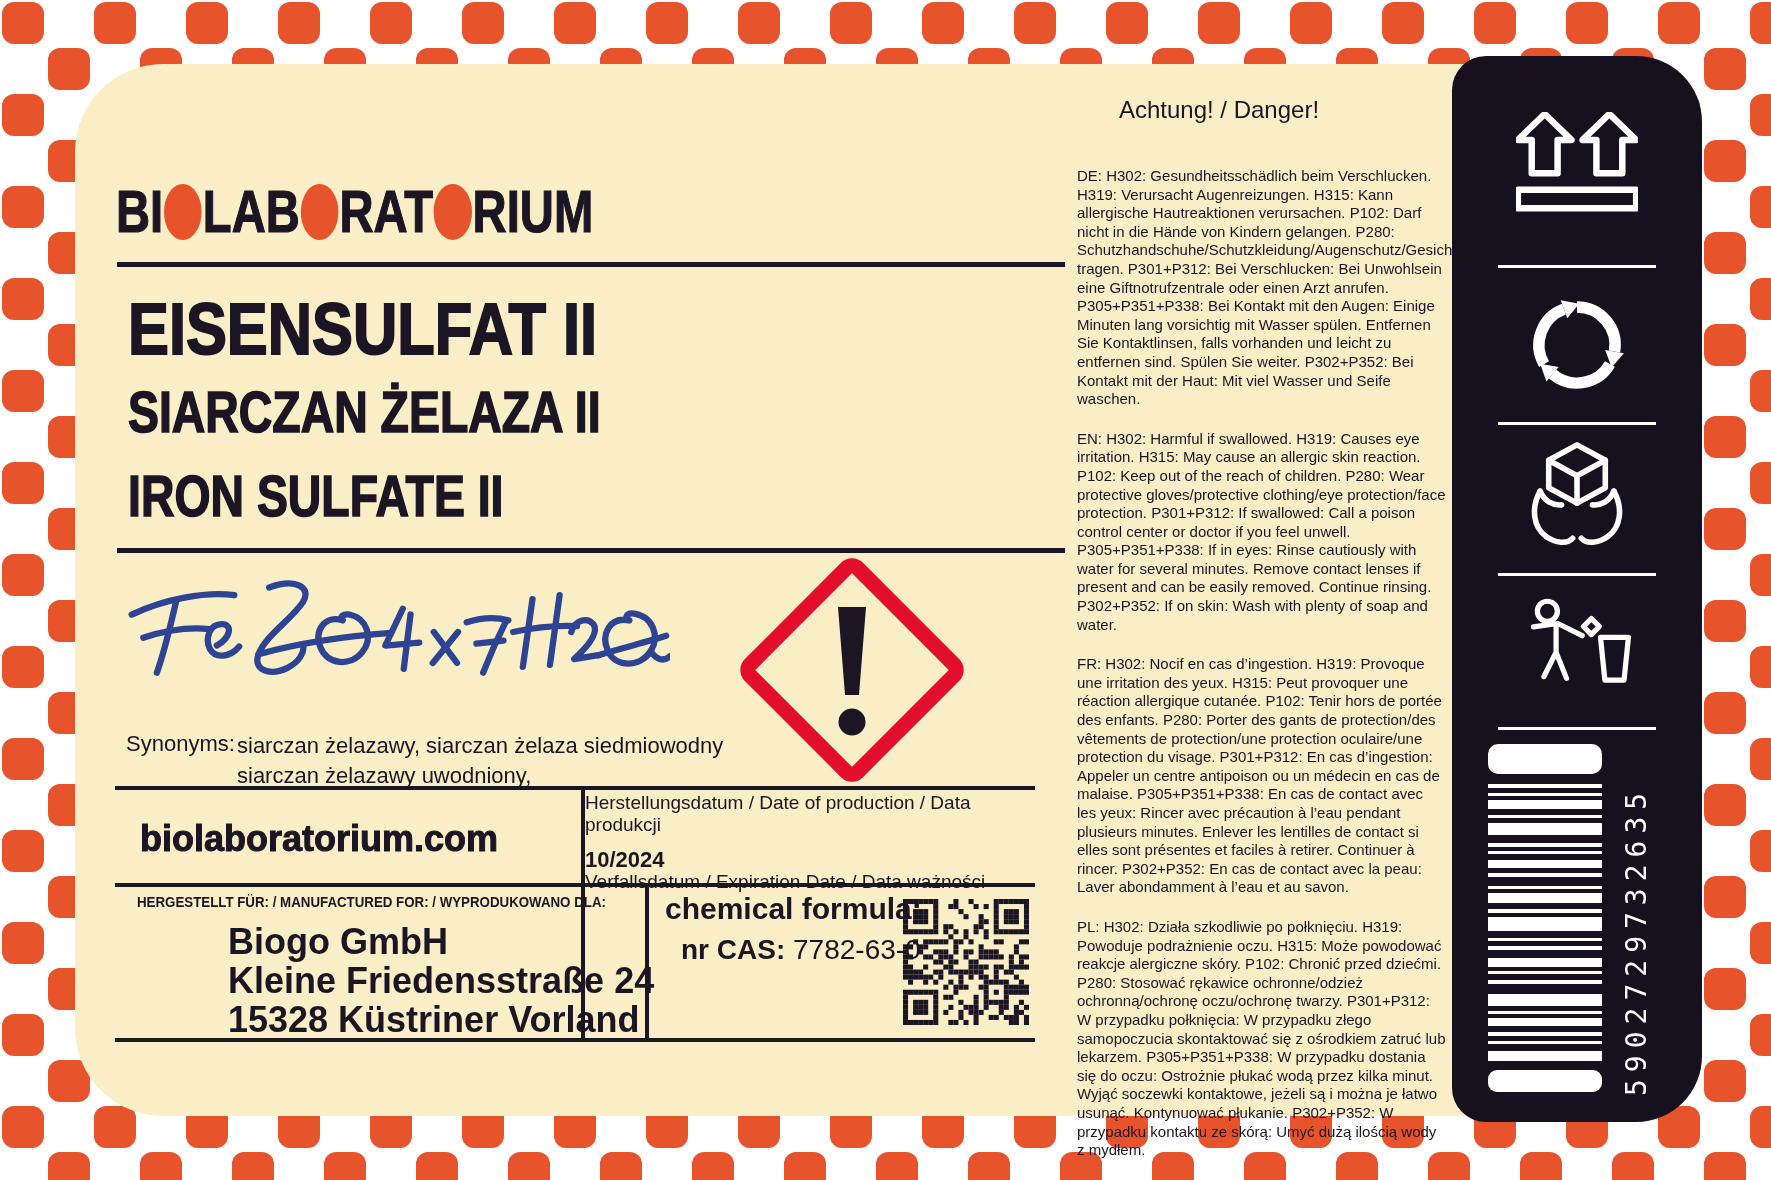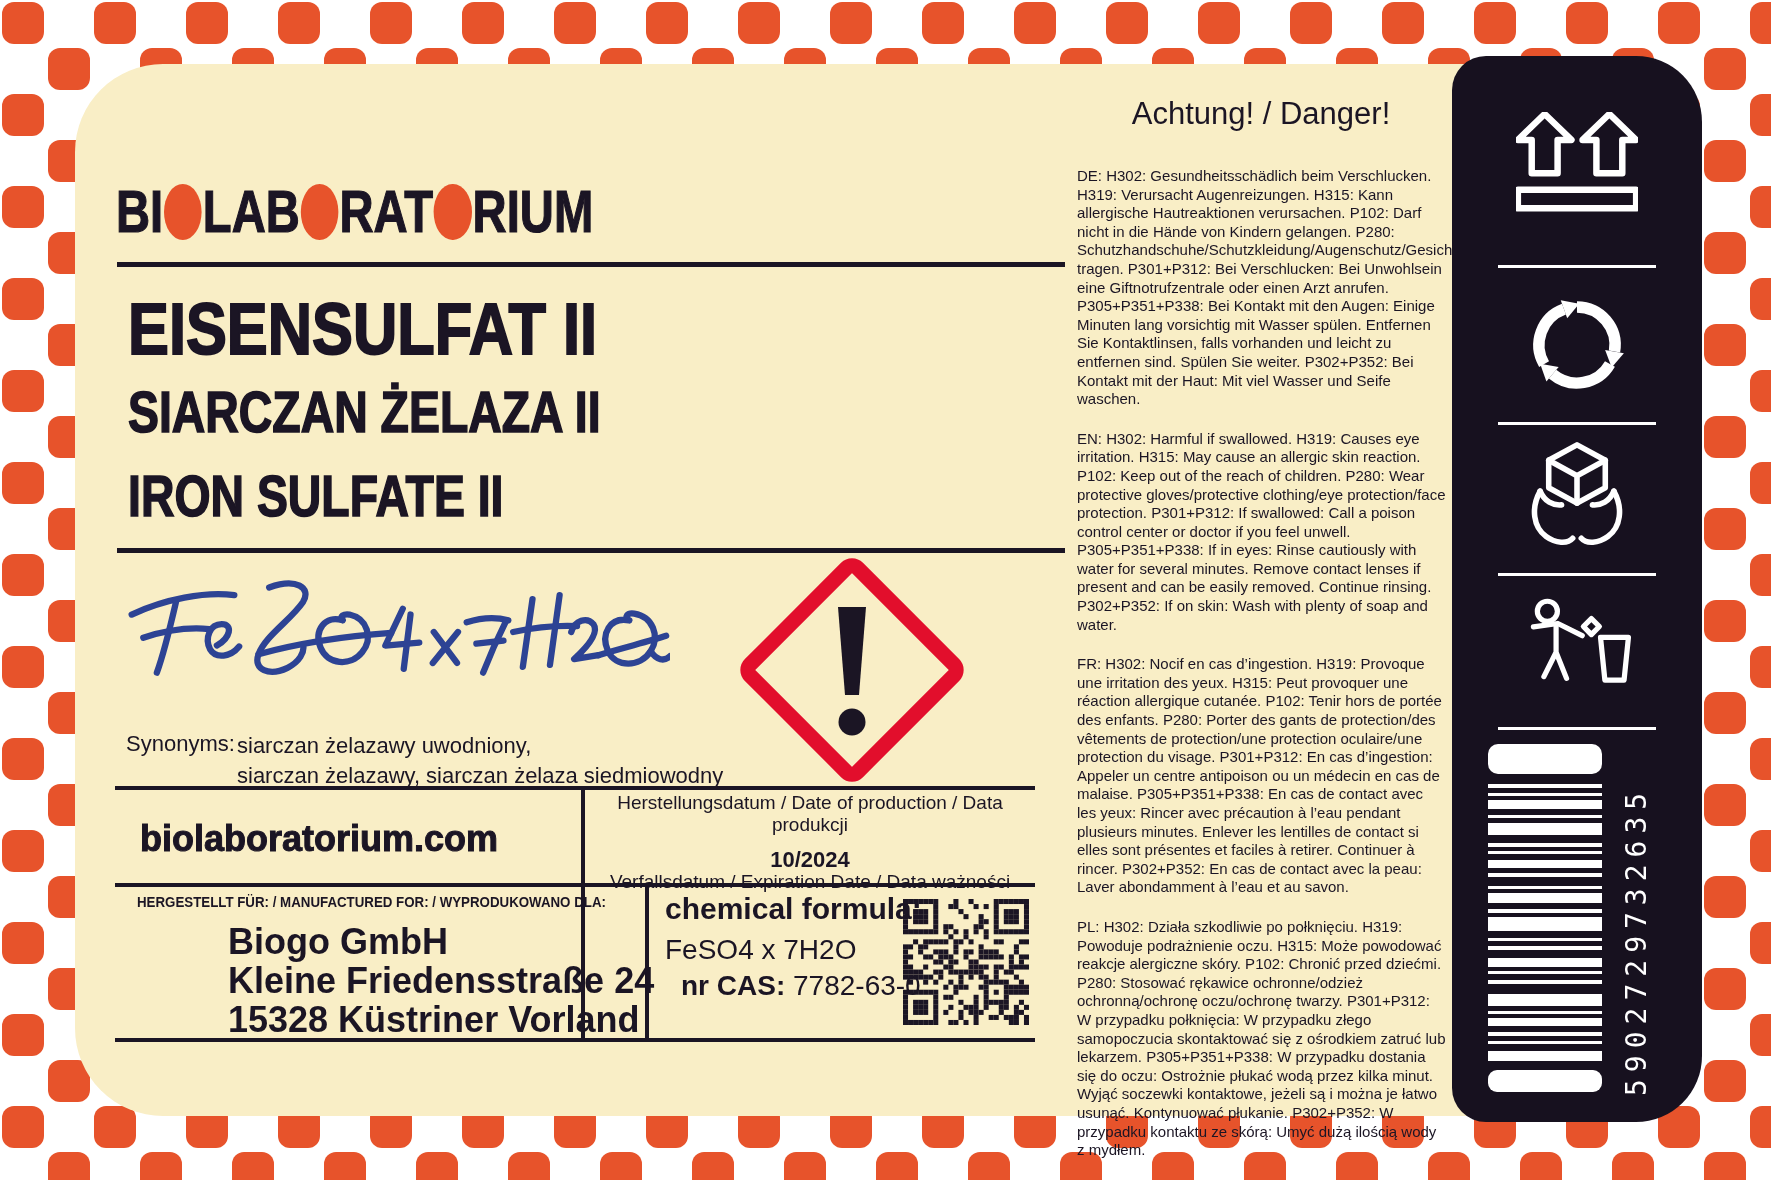--- a/index.html
+++ b/index.html
@@ -16,32 +16,32 @@
   .t{position:absolute;left:128px;font-weight:bold;line-height:1;color:#1B1524;transform-origin:0 0;white-space:nowrap;}
   .t1{top:292px;font-size:73px;transform:scaleX(.84);-webkit-text-stroke:2px currentColor;}
   .t2{top:383px;font-size:58px;transform:scaleX(.8);-webkit-text-stroke:1.6px currentColor;}
   .t3{top:467px;font-size:58px;transform:scaleX(.8);-webkit-text-stroke:1.6px currentColor;}
   .syn-label{position:absolute;left:126px;top:731px;font-size:22px;}
   .syn-lines{position:absolute;left:237px;top:731px;font-size:22px;line-height:30px;}
   .website{position:absolute;left:140px;top:818px;font-size:36px;font-weight:bold;-webkit-text-stroke:1px currentColor;}
   
   .hl{position:absolute;height:4px;background:#1B1524;left:115px;width:920px;}
   .vl{position:absolute;width:4px;background:#1B1524;}
-  .dates{position:absolute;left:585px;top:792px;width:450px;text-align:center;}
+  .dates{position:absolute;left:585px;top:792px;width:450px;text-align:left;}
   .dates .dl{font-size:19px;line-height:22px;}
   .dates .dv{font-size:22px;line-height:23px;font-weight:bold;margin-top:12px;}
   .herg{position:absolute;left:137px;top:894px;font-size:14px;font-weight:bold;letter-spacing:0;transform:scaleX(.95);transform-origin:0 0;white-space:nowrap;}
   .addr{position:absolute;left:228px;top:922px;font-size:36px;font-weight:bold;line-height:39px;}
   .chem{position:absolute;left:665px;top:890px;}
   .chem .ch-h{font-size:30px;font-weight:bold;line-height:38px;margin-bottom:4px;}
   .chem .ch-l{font-size:28px;line-height:36px;}
   .chem b{font-weight:bold;margin-left:16px;}
   .qr{position:absolute;left:903px;top:899px;}
   
-  .hz-title{position:absolute;left:1077px;top:96px;width:368px;text-align:center;font-size:31px;}
+  .hz-title{position:absolute;left:1035px;top:96px;width:368px;text-align:center;font-size:24px;}
   .hz{position:absolute;left:1077px;top:167px;width:369px;font-size:15px;line-height:1.24;}
   .hz p{margin:0 0 21px 0;}
   
   .panel{position:absolute;left:1452px;top:56px;width:250px;height:1066px;background:#17111F;border-radius:34px 66px 66px 34px;}
   .picon{position:absolute;left:50%;transform:translateX(-50%);}
   .pdiv{position:absolute;left:50%;transform:translateX(-50%);width:158px;height:3px;background:#fff;}
   .bcwrap{position:absolute;left:36px;top:688px;width:190px;height:360px;}
   .bc-num{position:absolute;left:132px;top:352px;transform:rotate(-90deg);transform-origin:0 0;white-space:nowrap;color:#fff;font-family:"DejaVu Sans Mono",monospace;font-size:28px;letter-spacing:7px;}
 </style>
 </head>
@@ -96,22 +96,22 @@
   </svg>
 
   <svg class="abs" style="left:737px;top:555px;" width="230" height="230" viewBox="0 0 230 230">
     <rect x="39" y="39" width="152" height="152" rx="8" transform="rotate(45 115 115)" fill="#F9EEC6" stroke="#E20E2C" stroke-width="15"></rect>
     <polygon points="101,52 129,52 122,140 108,140" fill="#1B1524"></polygon>
     <circle cx="115" cy="167" r="13.5" fill="#1B1524"></circle>
   </svg>
 
   <div class="syn-label">Synonyms:</div>
   <div class="syn-lines">
+    <div>siarczan żelazawy, siarczan żelaza siedmiowodny</div>
     <div>siarczan żelazawy uwodniony,</div>
-    <div>siarczan żelazawy, siarczan żelaza siedmiowodny</div>
   </div>
 
   <div class="hl" style="top:786px;"></div>
   <div class="hl" style="top:883px;"></div>
   <div class="hl" style="top:1038px;"></div>
   <div class="vl" style="left:581px;top:786px;height:256px;"></div>
   <div class="vl" style="left:645px;top:883px;height:159px;"></div>
 
   <div class="website">biolaboratorium.com</div>
 
@@ -123,21 +123,20 @@
 
   <div class="herg">HERGESTELLT FÜR: / MANUFACTURED FOR: / WYPRODUKOWANO DLA:</div>
   <div class="addr">
     <div>Biogo GmbH</div>
     <div>Kleine Friedensstraße 24</div>
     <div>15328 Küstriner Vorland</div>
   </div>
 
   <div class="chem">
     <div class="ch-h">chemical formula:</div>
-    <div class="ch-l">FeSO4 x 7H2O</div>
     <div class="ch-l"><b>nr CAS:</b> <span>7782-63-0</span></div>
   </div>
 
   <svg class="qr" width="126" height="126" viewBox="0 0 125 125">
       <rect x="0" y="0" width="5" height="5" fill="#1B1524"></rect>
       <rect x="5" y="0" width="5" height="5" fill="#1B1524"></rect>
       <rect x="10" y="0" width="5" height="5" fill="#1B1524"></rect>
       <rect x="15" y="0" width="5" height="5" fill="#1B1524"></rect>
       <rect x="20" y="0" width="5" height="5" fill="#1B1524"></rect>
       <rect x="25" y="0" width="5" height="5" fill="#1B1524"></rect>

